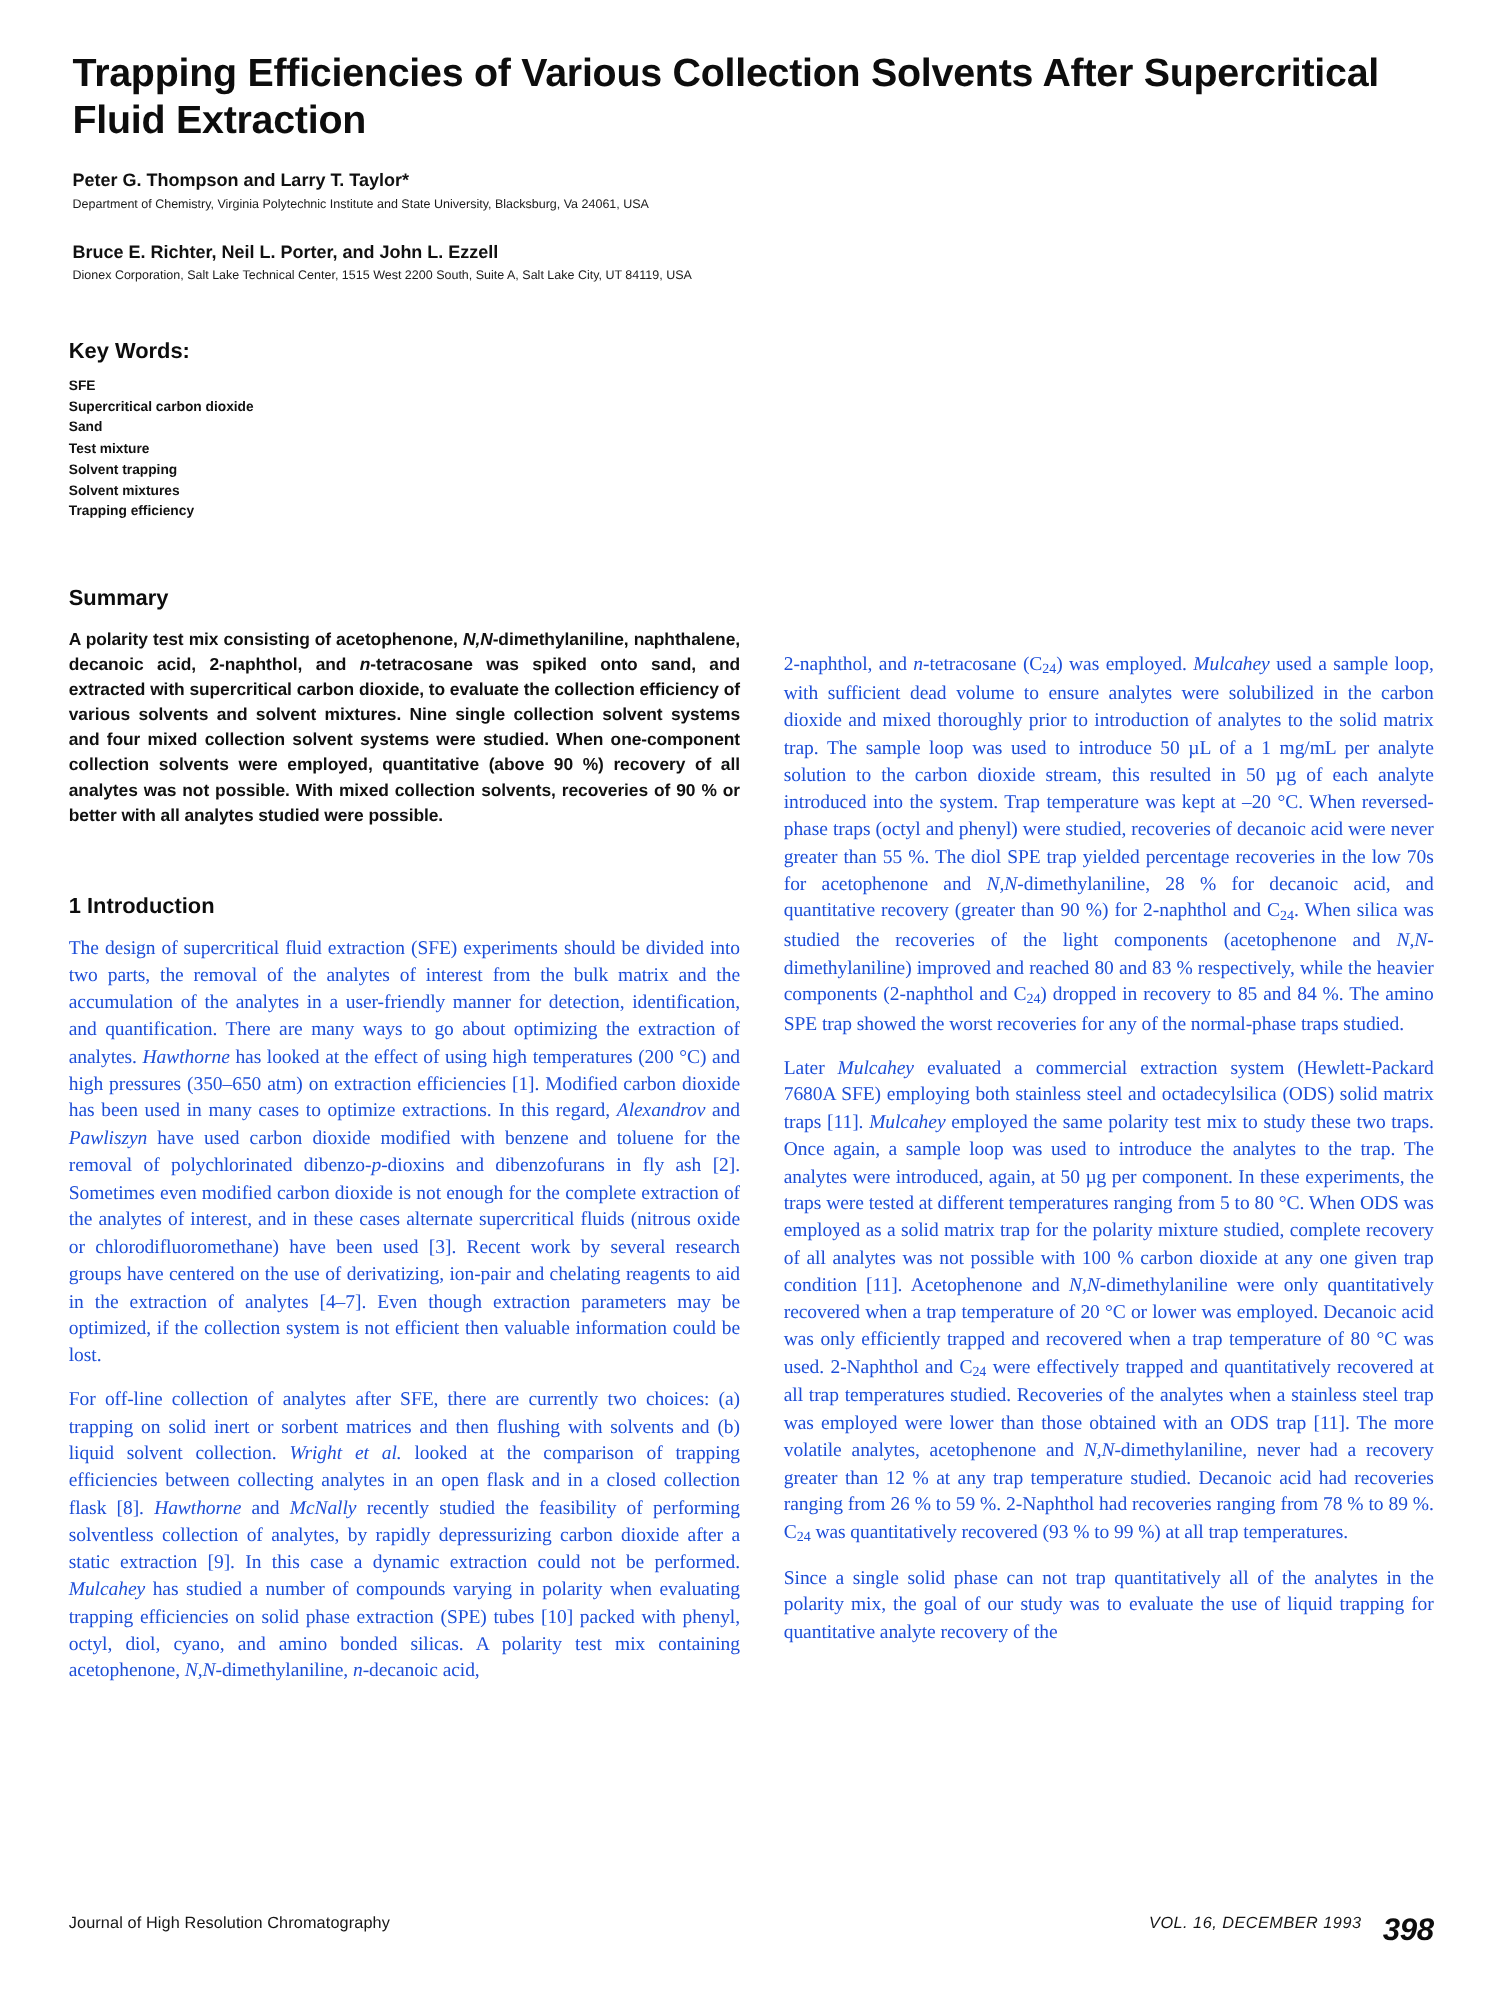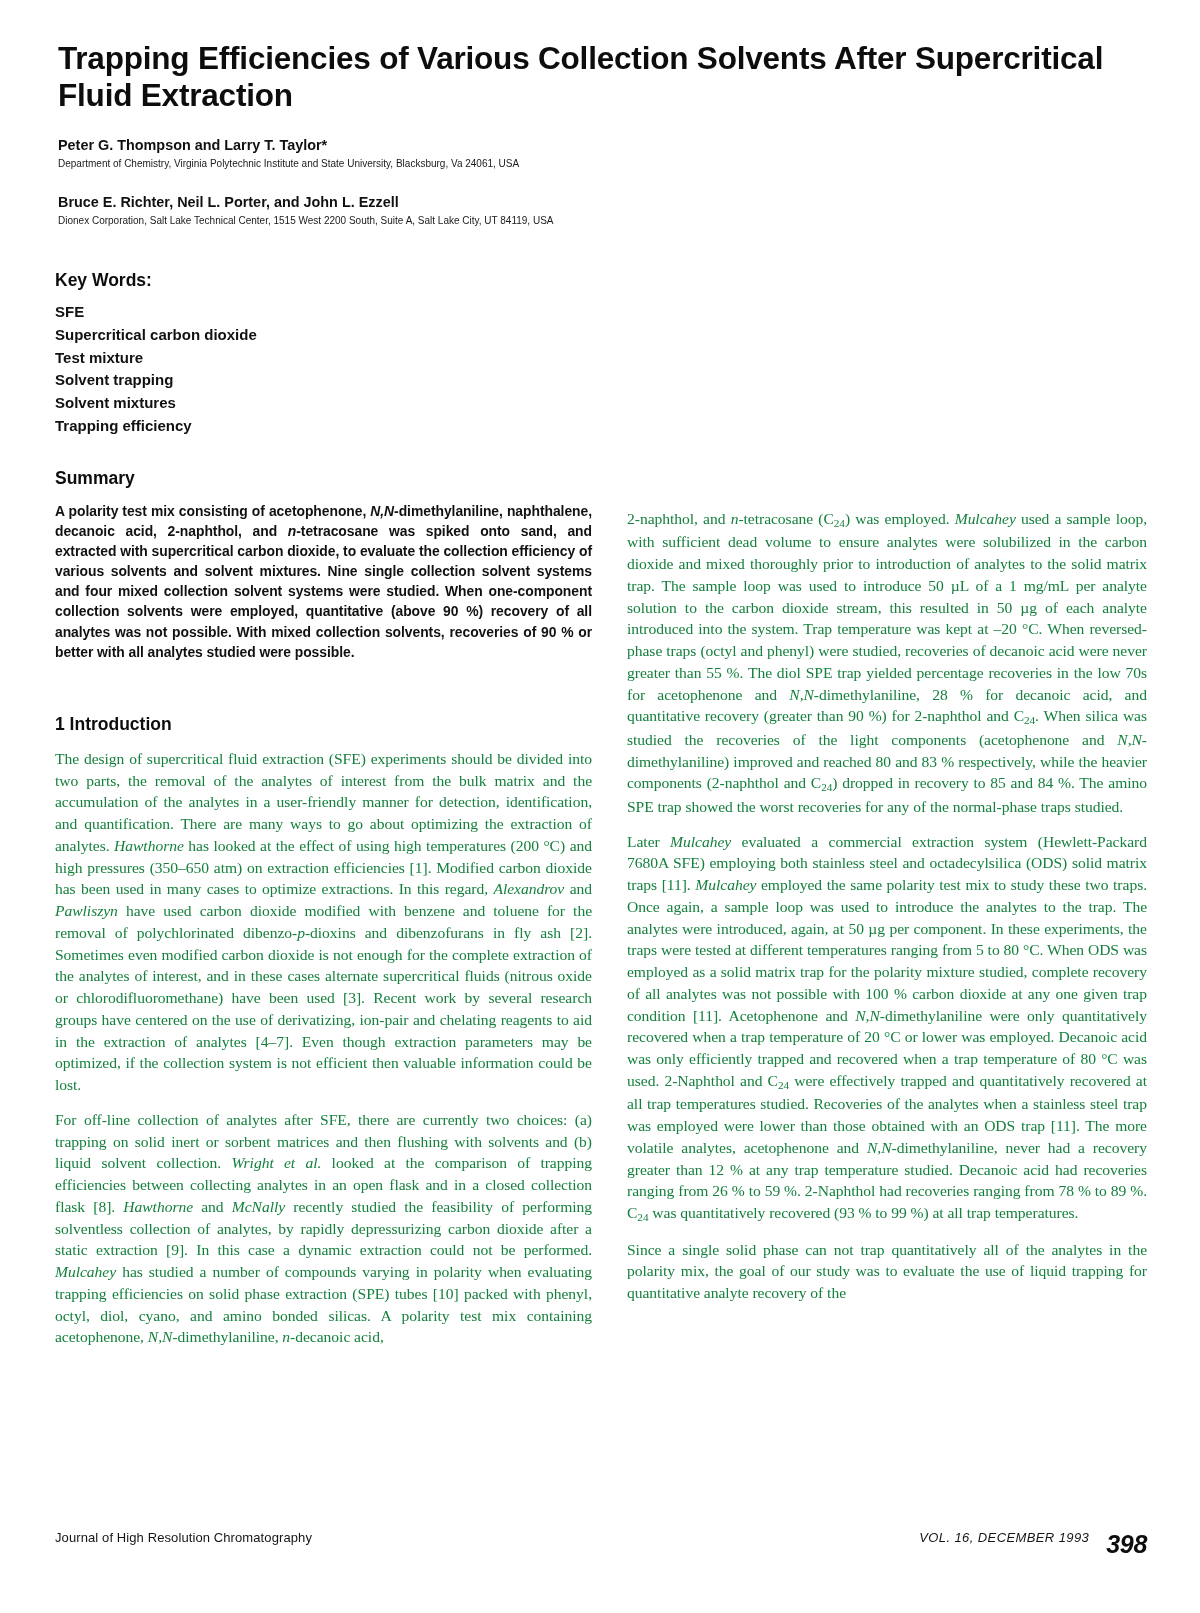--- a/index.html
+++ b/index.html
@@ -74,21 +74,21 @@
     color: #0d0d0d;
   }
   .kw-list {
     list-style: none;
     margin: 0;
     padding: 0;
   }
   .kw-list li {
     font-family: "Liberation Sans", sans-serif;
     font-weight: bold;
-    font-size: 15px;
+    font-size: 11px;
     line-height: 1.52;
     color: #111;
   }
 
   
   .col-left {
     position: absolute;
     left: 55px;
     top: 468px;
     width: 537px;
@@ -120,22 +120,22 @@
     letter-spacing: -0.05px;
   }
 
   .intro-heading { margin-top: 52px; }
 
   p.body {
     font-family: "Liberation Serif", serif;
     font-size: 15.6px;
     line-height: 1.395;
     text-align: justify;
-    margin: 0 0 13px 0;
-    color: #15803d;
+    margin: 13px 0 13px 0;
+    color: #1d4ed8;
     letter-spacing: -0.05px;
   }
   p.body:last-child { margin-bottom: 0; }
   p.body i, p.body em { font-style: italic; }
   .sub { font-size: 0.72em; vertical-align: -0.25em; }
 
   
   .footer {
     position: absolute;
     left: 55px;
@@ -188,20 +188,21 @@
       <div class="author-line">Bruce E. Richter, Neil L. Porter, and John L. Ezzell</div>
       <div class="affil-line">Dionex Corporation, Salt Lake Technical Center, 1515 West 2200 South, Suite A, Salt Lake City, UT 84119, USA</div>
     </div>
   </div>
 
   <div class="keywords-zone">
     <div class="kw-heading">Key Words:</div>
     <ul class="kw-list">
       <li>SFE</li>
       <li>Supercritical carbon dioxide</li>
+      <li>Sand</li>
       <li>Test mixture</li>
       <li>Solvent trapping</li>
       <li>Solvent mixtures</li>
       <li>Trapping efficiency</li>
     </ul>
   </div>
 
   <div class="col-left">
 
     <div class="section-heading summary-heading">Summary</div>

